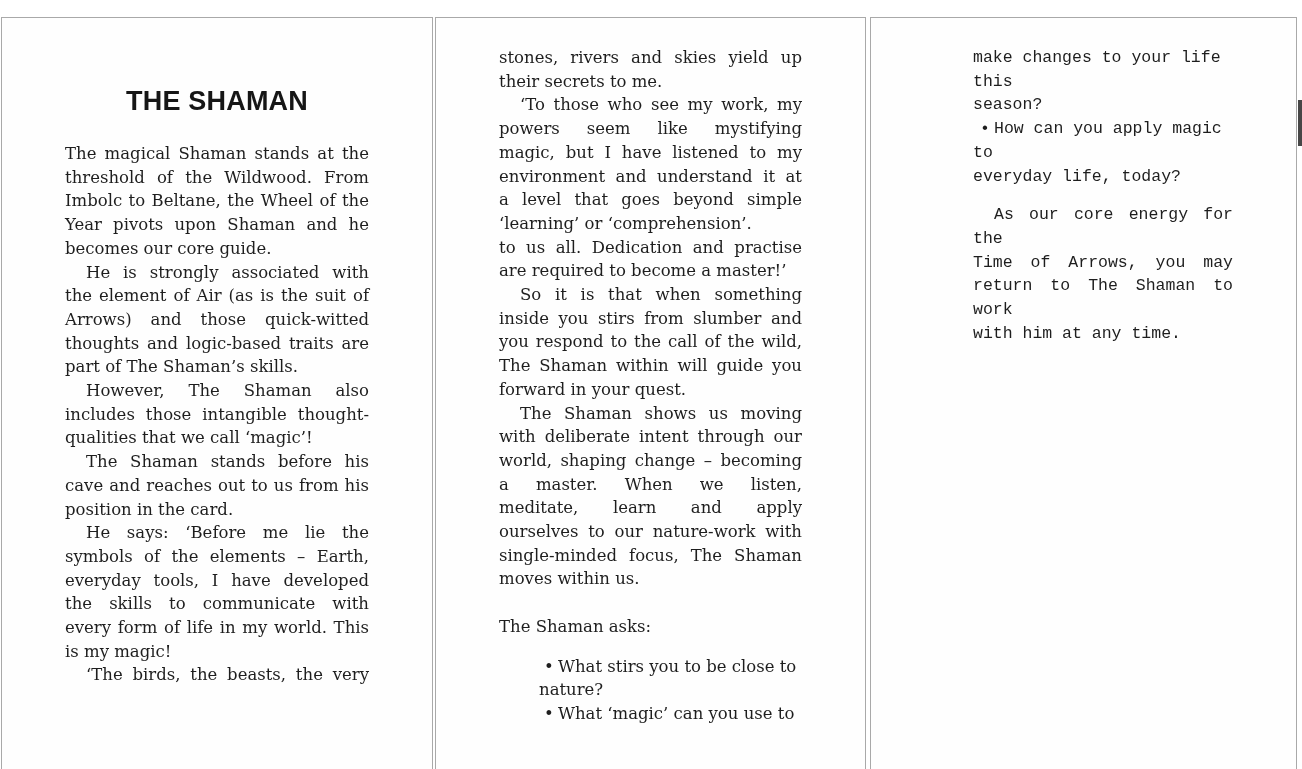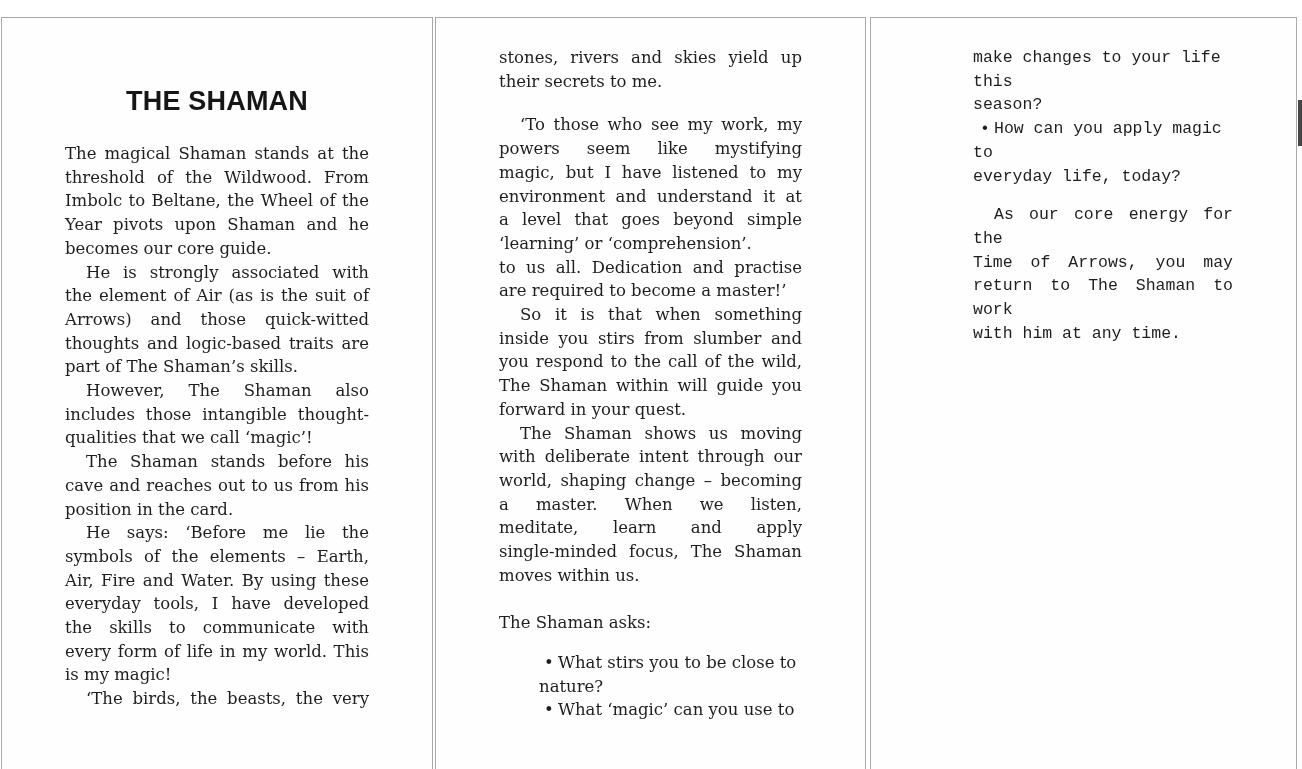--- a/index.html
+++ b/index.html
@@ -85,51 +85,51 @@
       <div class="line just">thoughts and logic-based traits are</div>
       <div class="line">part of The Shaman’s skills.</div>
       <div class="line just" style="text-indent: 21px;">However, The Shaman also</div>
       <div class="line just">includes those intangible thought-</div>
       <div class="line">qualities that we call ‘magic’!</div>
       <div class="line just" style="text-indent: 21px;">The Shaman stands before his</div>
       <div class="line just">cave and reaches out to us from his</div>
       <div class="line">position in the card.</div>
       <div class="line just" style="text-indent: 21px;">He says: ‘Before me lie the</div>
       <div class="line just">symbols of the elements – Earth,</div>
-      <div class="line just">Air, Fire and Water. By using these</div>
       <div class="line just">everyday tools, I have developed</div>
       <div class="line just">the skills to communicate with</div>
       <div class="line just">every form of life in my world. This</div>
       <div class="line">is my magic!</div>
       <div class="line just" style="text-indent: 21px;">‘The birds, the beasts, the very</div>
     </div>
 </div>
 
 <div class="page" id="page2">
   <div class="content">
       <div class="line just">stones, rivers and skies yield up</div>
       <div class="line">their secrets to me.</div>
-      <div class="line just" style="text-indent: 21px; margin-top: 20px;">‘To those who see my work, my</div>
+      <div class="line just" style="text-indent: 21px;">‘To those who see my work, my</div>
       <div class="line just">powers seem like mystifying</div>
       <div class="line just">magic, but I have listened to my</div>
       <div class="line just">environment and understand it at</div>
       <div class="line just">a level that goes beyond simple</div>
       <div class="line">‘learning’ or ‘comprehension’.</div>
       <div class="line just">to us all. Dedication and practise</div>
       <div class="line">are required to become a master!’</div>
       <div class="line just" style="text-indent: 21px;">So it is that when something</div>
       <div class="line just">inside you stirs from slumber and</div>
       <div class="line just">you respond to the call of the wild,</div>
       <div class="line just">The Shaman within will guide you</div>
       <div class="line">forward in your quest.</div>
       <div class="line just" style="text-indent: 21px;">The Shaman shows us moving</div>
       <div class="line just">with deliberate intent through our</div>
       <div class="line just">world, shaping change – becoming</div>
       <div class="line just">a master. When we listen,</div>
       <div class="line just">meditate, learn and apply</div>
+      <div class="line just">ourselves to our nature-work with</div>
       <div class="line just">single-minded focus, The Shaman</div>
       <div class="line">moves within us.</div>
       <div class="spacer" style="height: 23.7px;"></div>
       <div class="line">The Shaman asks:</div>
       <div class="spacer" style="height: 16px;"></div>
       <div class="line" style="margin-left: 40px; text-indent: 19px;"><span class="marker">•</span>What stirs you to be close to</div>
       <div class="line" style="margin-left: 40px;">nature?</div>
       <div class="line" style="margin-left: 40px; text-indent: 19px;"><span class="marker">•</span>What ‘magic’ can you use to</div>
     </div>
 </div>

